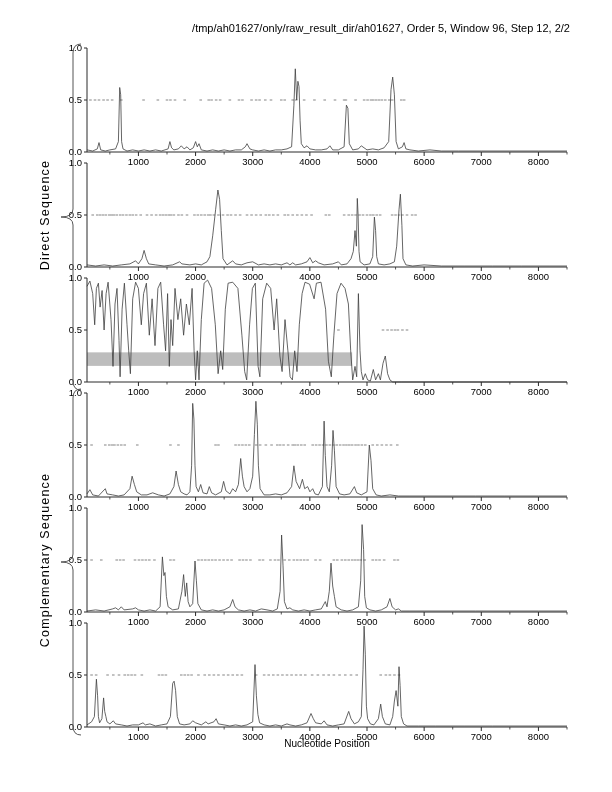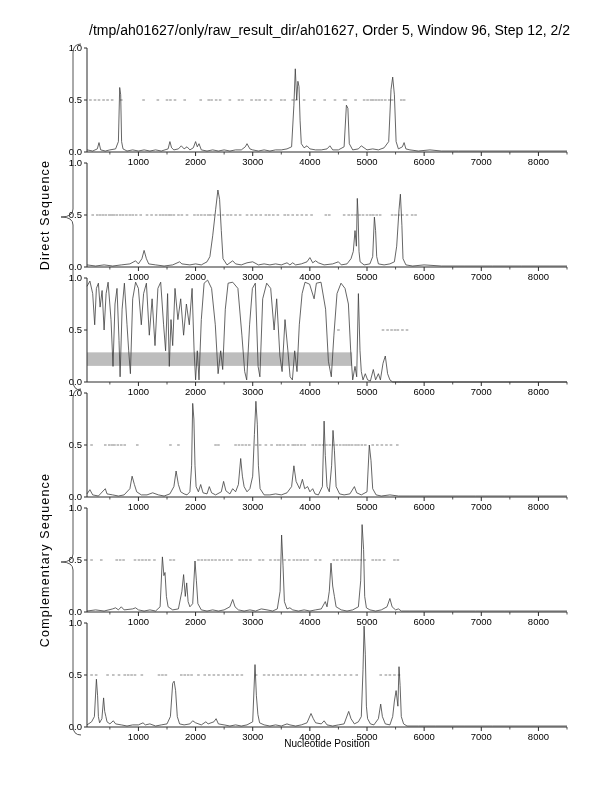--- a/index.html
+++ b/index.html
@@ -1,18 +1,18 @@
 <!DOCTYPE html>
 <html><head>
 <meta charset="utf-8">
 <style>
   html,body{margin:0;padding:0;background:#ffffff;}
   .page{position:relative;width:612px;height:792px;background:#fff;overflow:hidden;
         font-family:"Liberation Sans", sans-serif;color:#000;}
-  .title{position:absolute;top:22px;right:42px;font-size:14px;white-space:nowrap;}
+  .title{position:absolute;top:22px;right:42px;font-size:11px;white-space:nowrap;}
   .xlabel{position:absolute;left:87px;width:480px;top:738px;text-align:center;font-size:10px;}
   .grouplabel{position:absolute;white-space:nowrap;font-size:12.5px;letter-spacing:1.2px;
               transform:translate(-50%,-50%) rotate(-90deg);}
   .gl-direct{left:45px;top:215px;}
   .gl-comp{left:45px;top:560px;}
   svg{position:absolute;left:0;top:0;font-family:"Liberation Sans", sans-serif;}
 </style>
 </head>
 <body>
 

